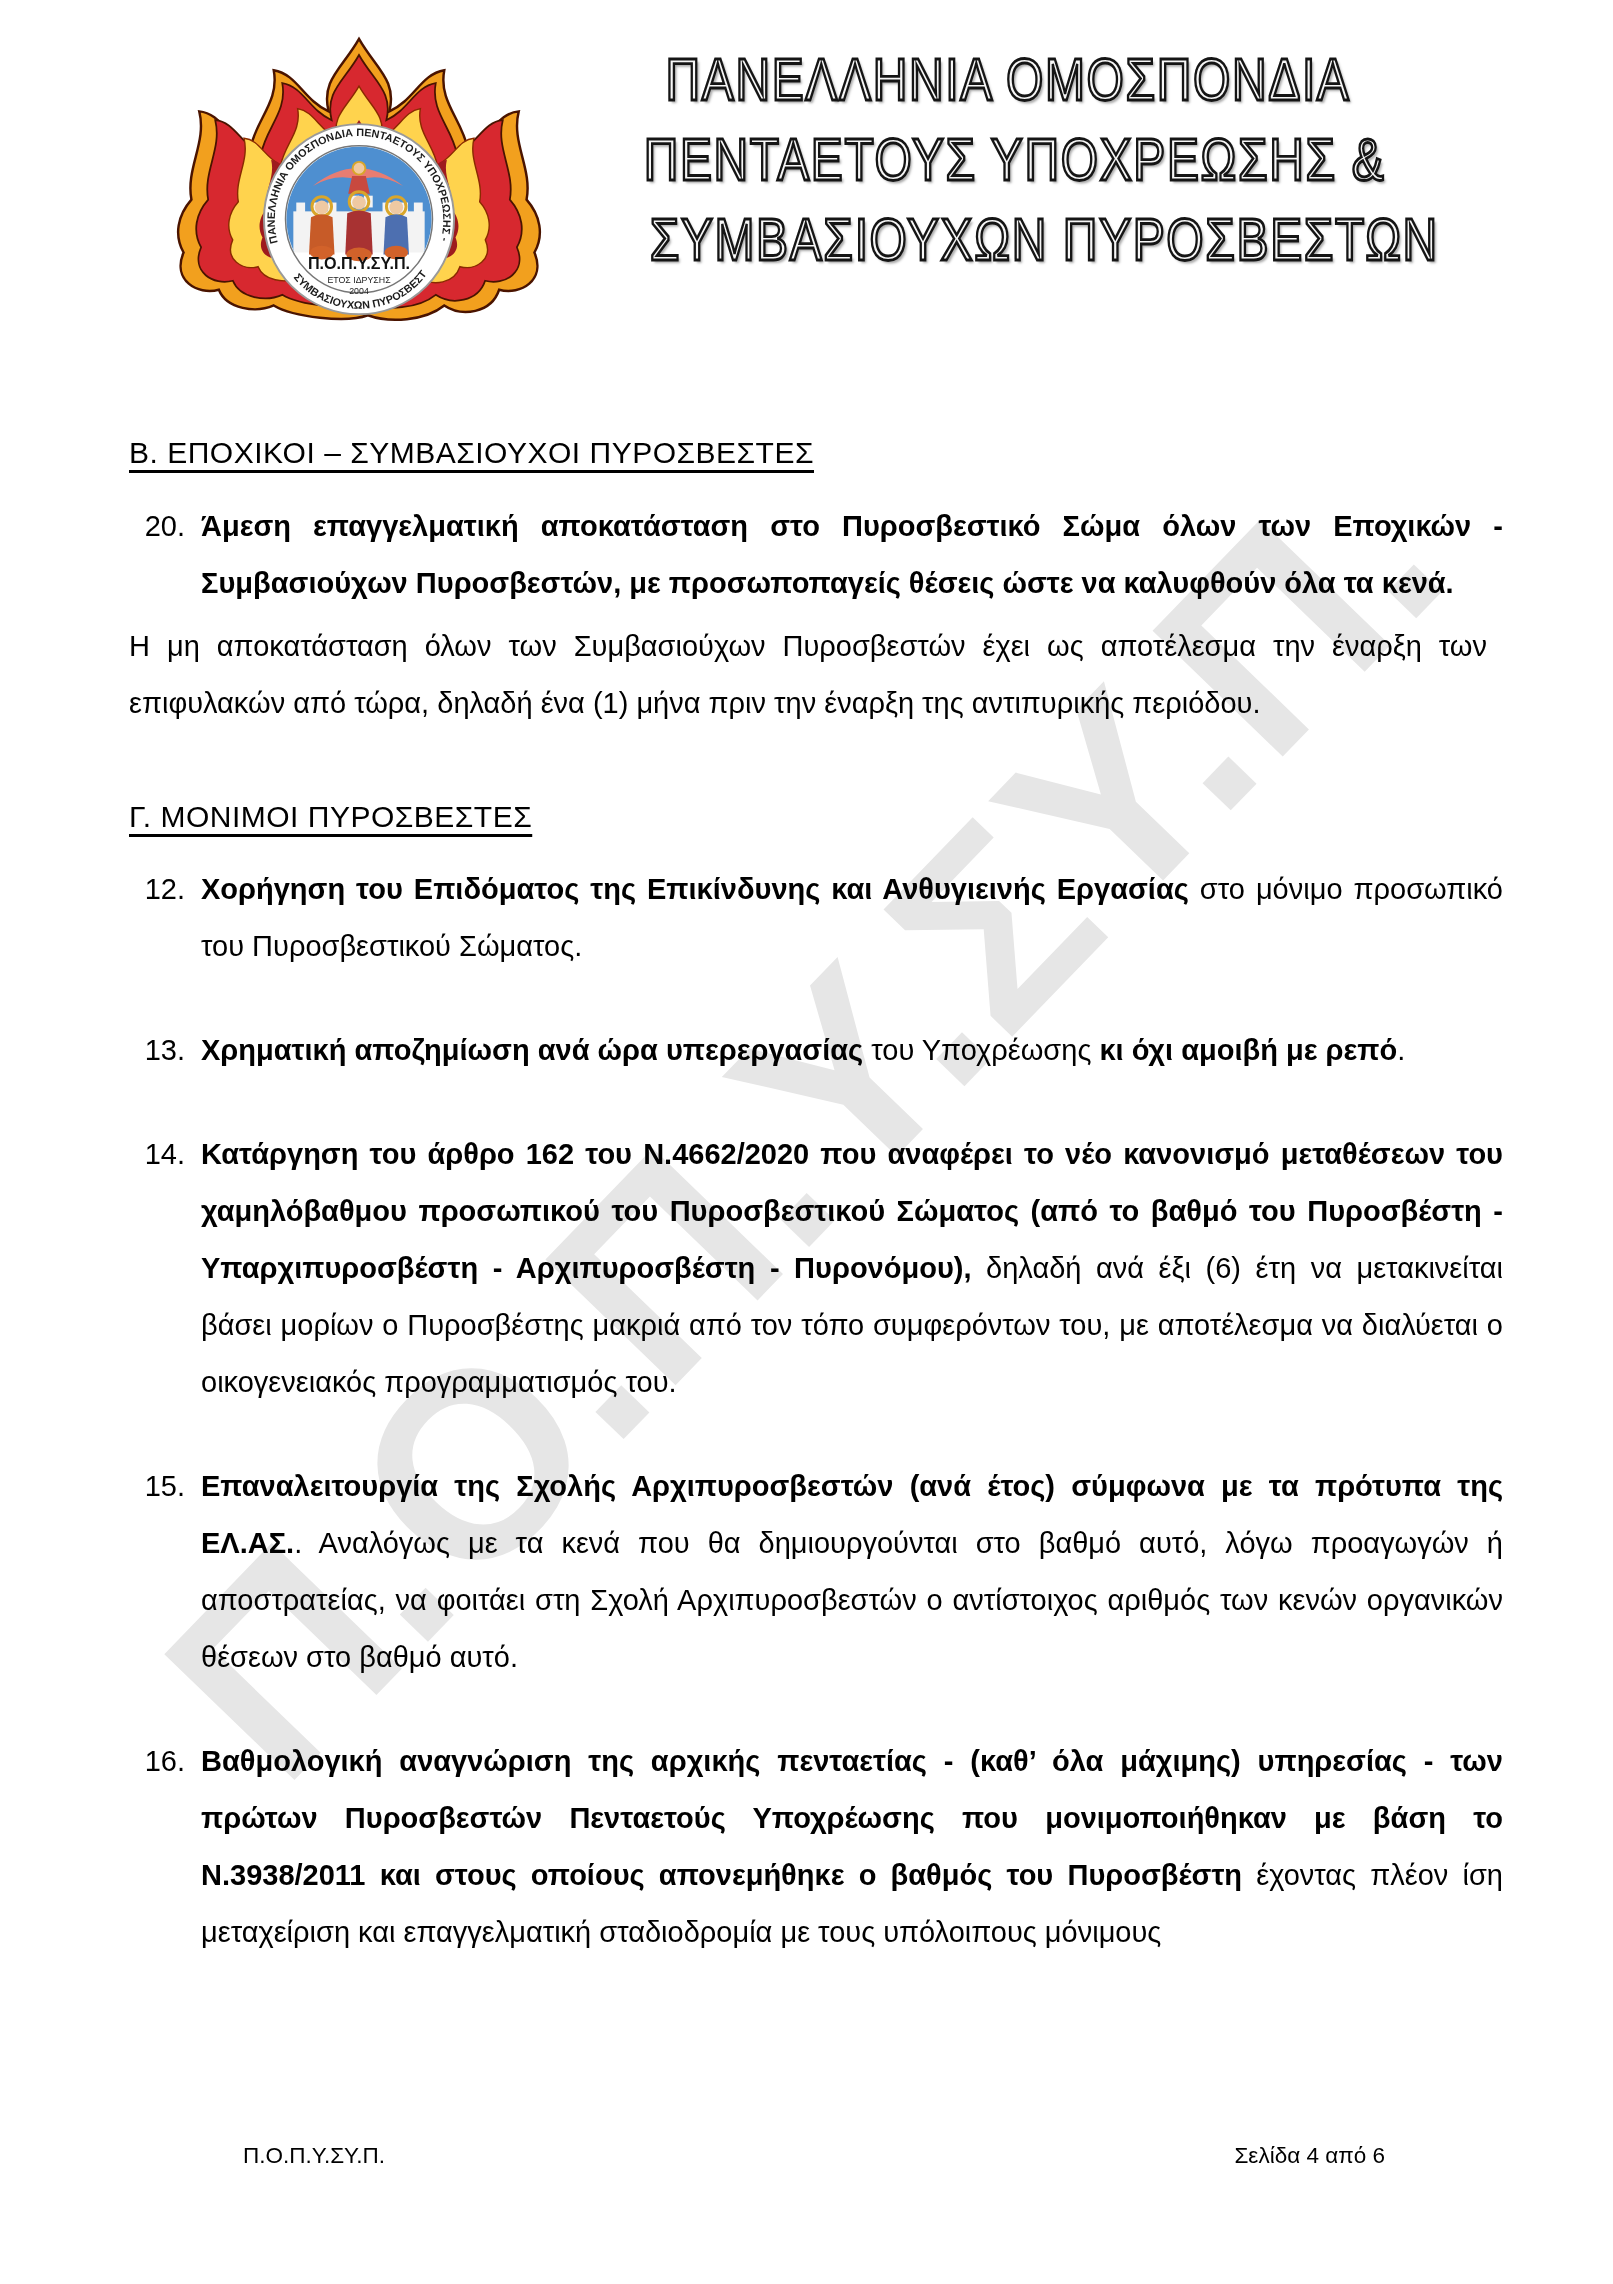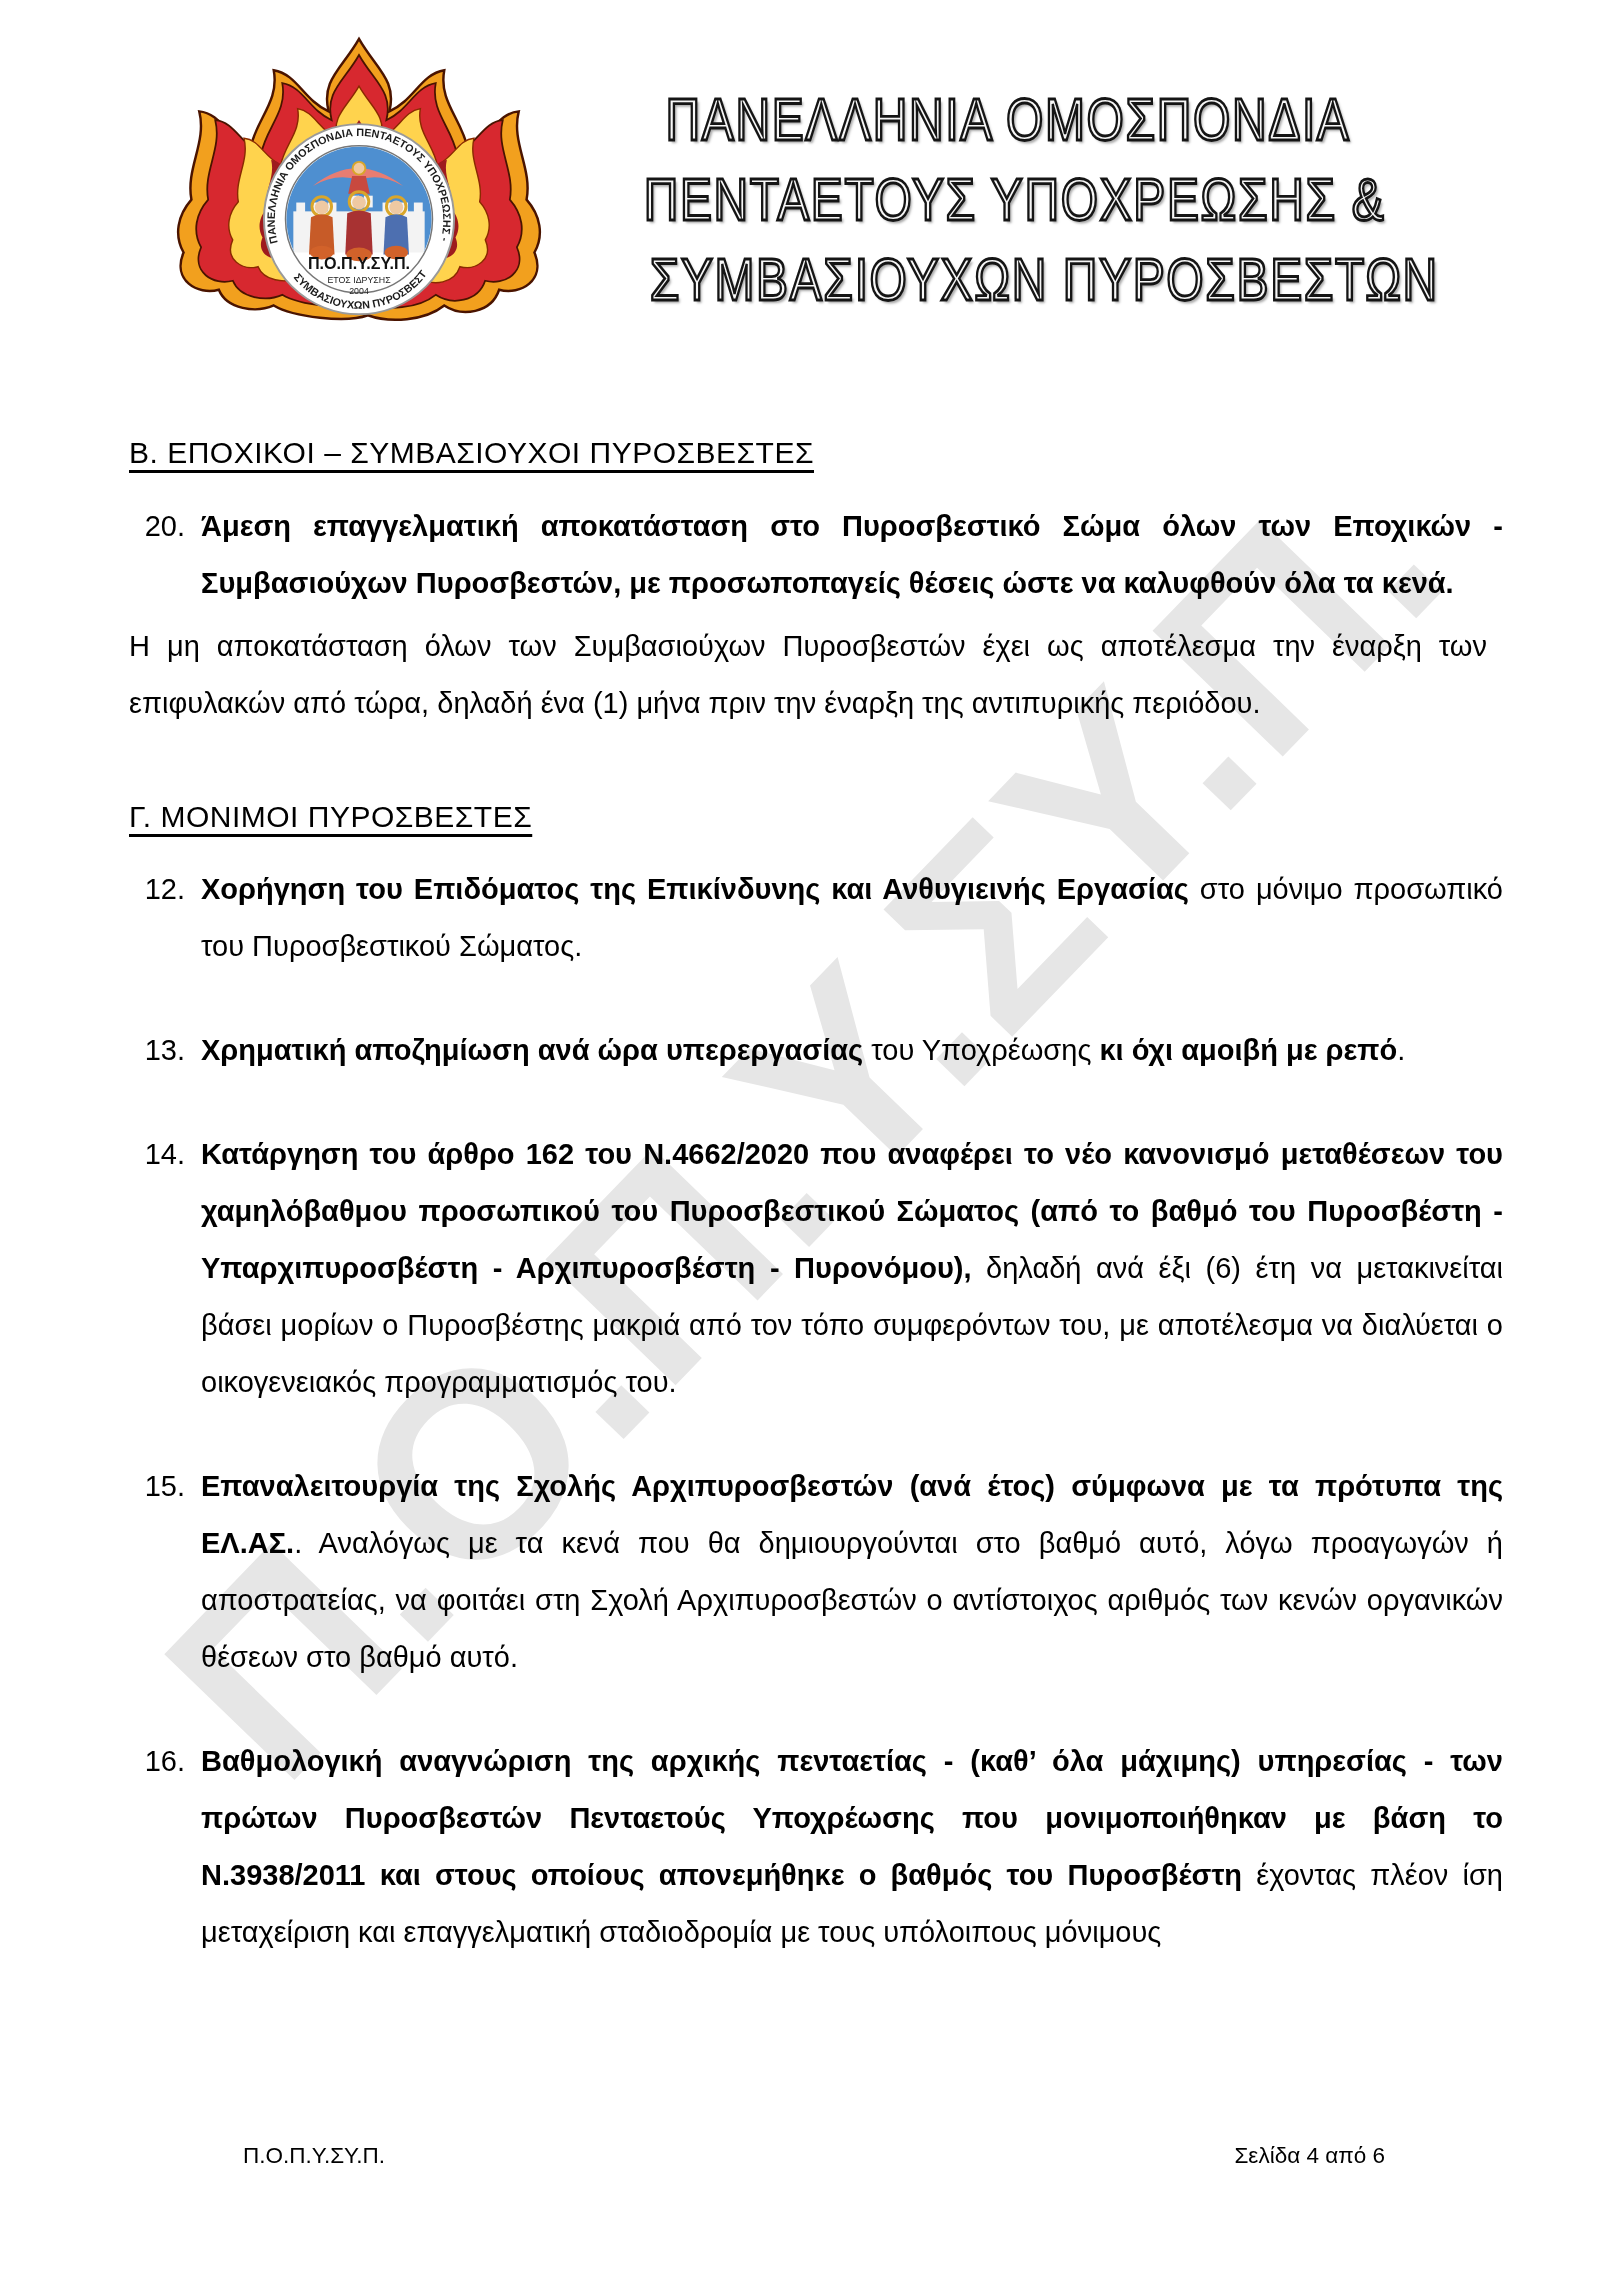--- a/index.html
+++ b/index.html
@@ -22,21 +22,20 @@
     letter-spacing:2px;
     z-index:0;
     user-select:none;
   }
   
   .header{position:relative;height:392px;z-index:1;}
   .logo{position:absolute;left:167px;top:33px;width:384px;height:294px;}
   .org-title{
     position:absolute;left:551px;right:147px;top:47px;
     text-align:center;
-    margin-top:40px;
   }
   .org-line{line-height:65px;}
   .org-line > span{
     display:inline-block;
     transform:scaleX(0.80);
     transform-origin:center;
     font-size:60px;
     font-weight:400;
     letter-spacing:2px;
     color:#f7f7f7;

